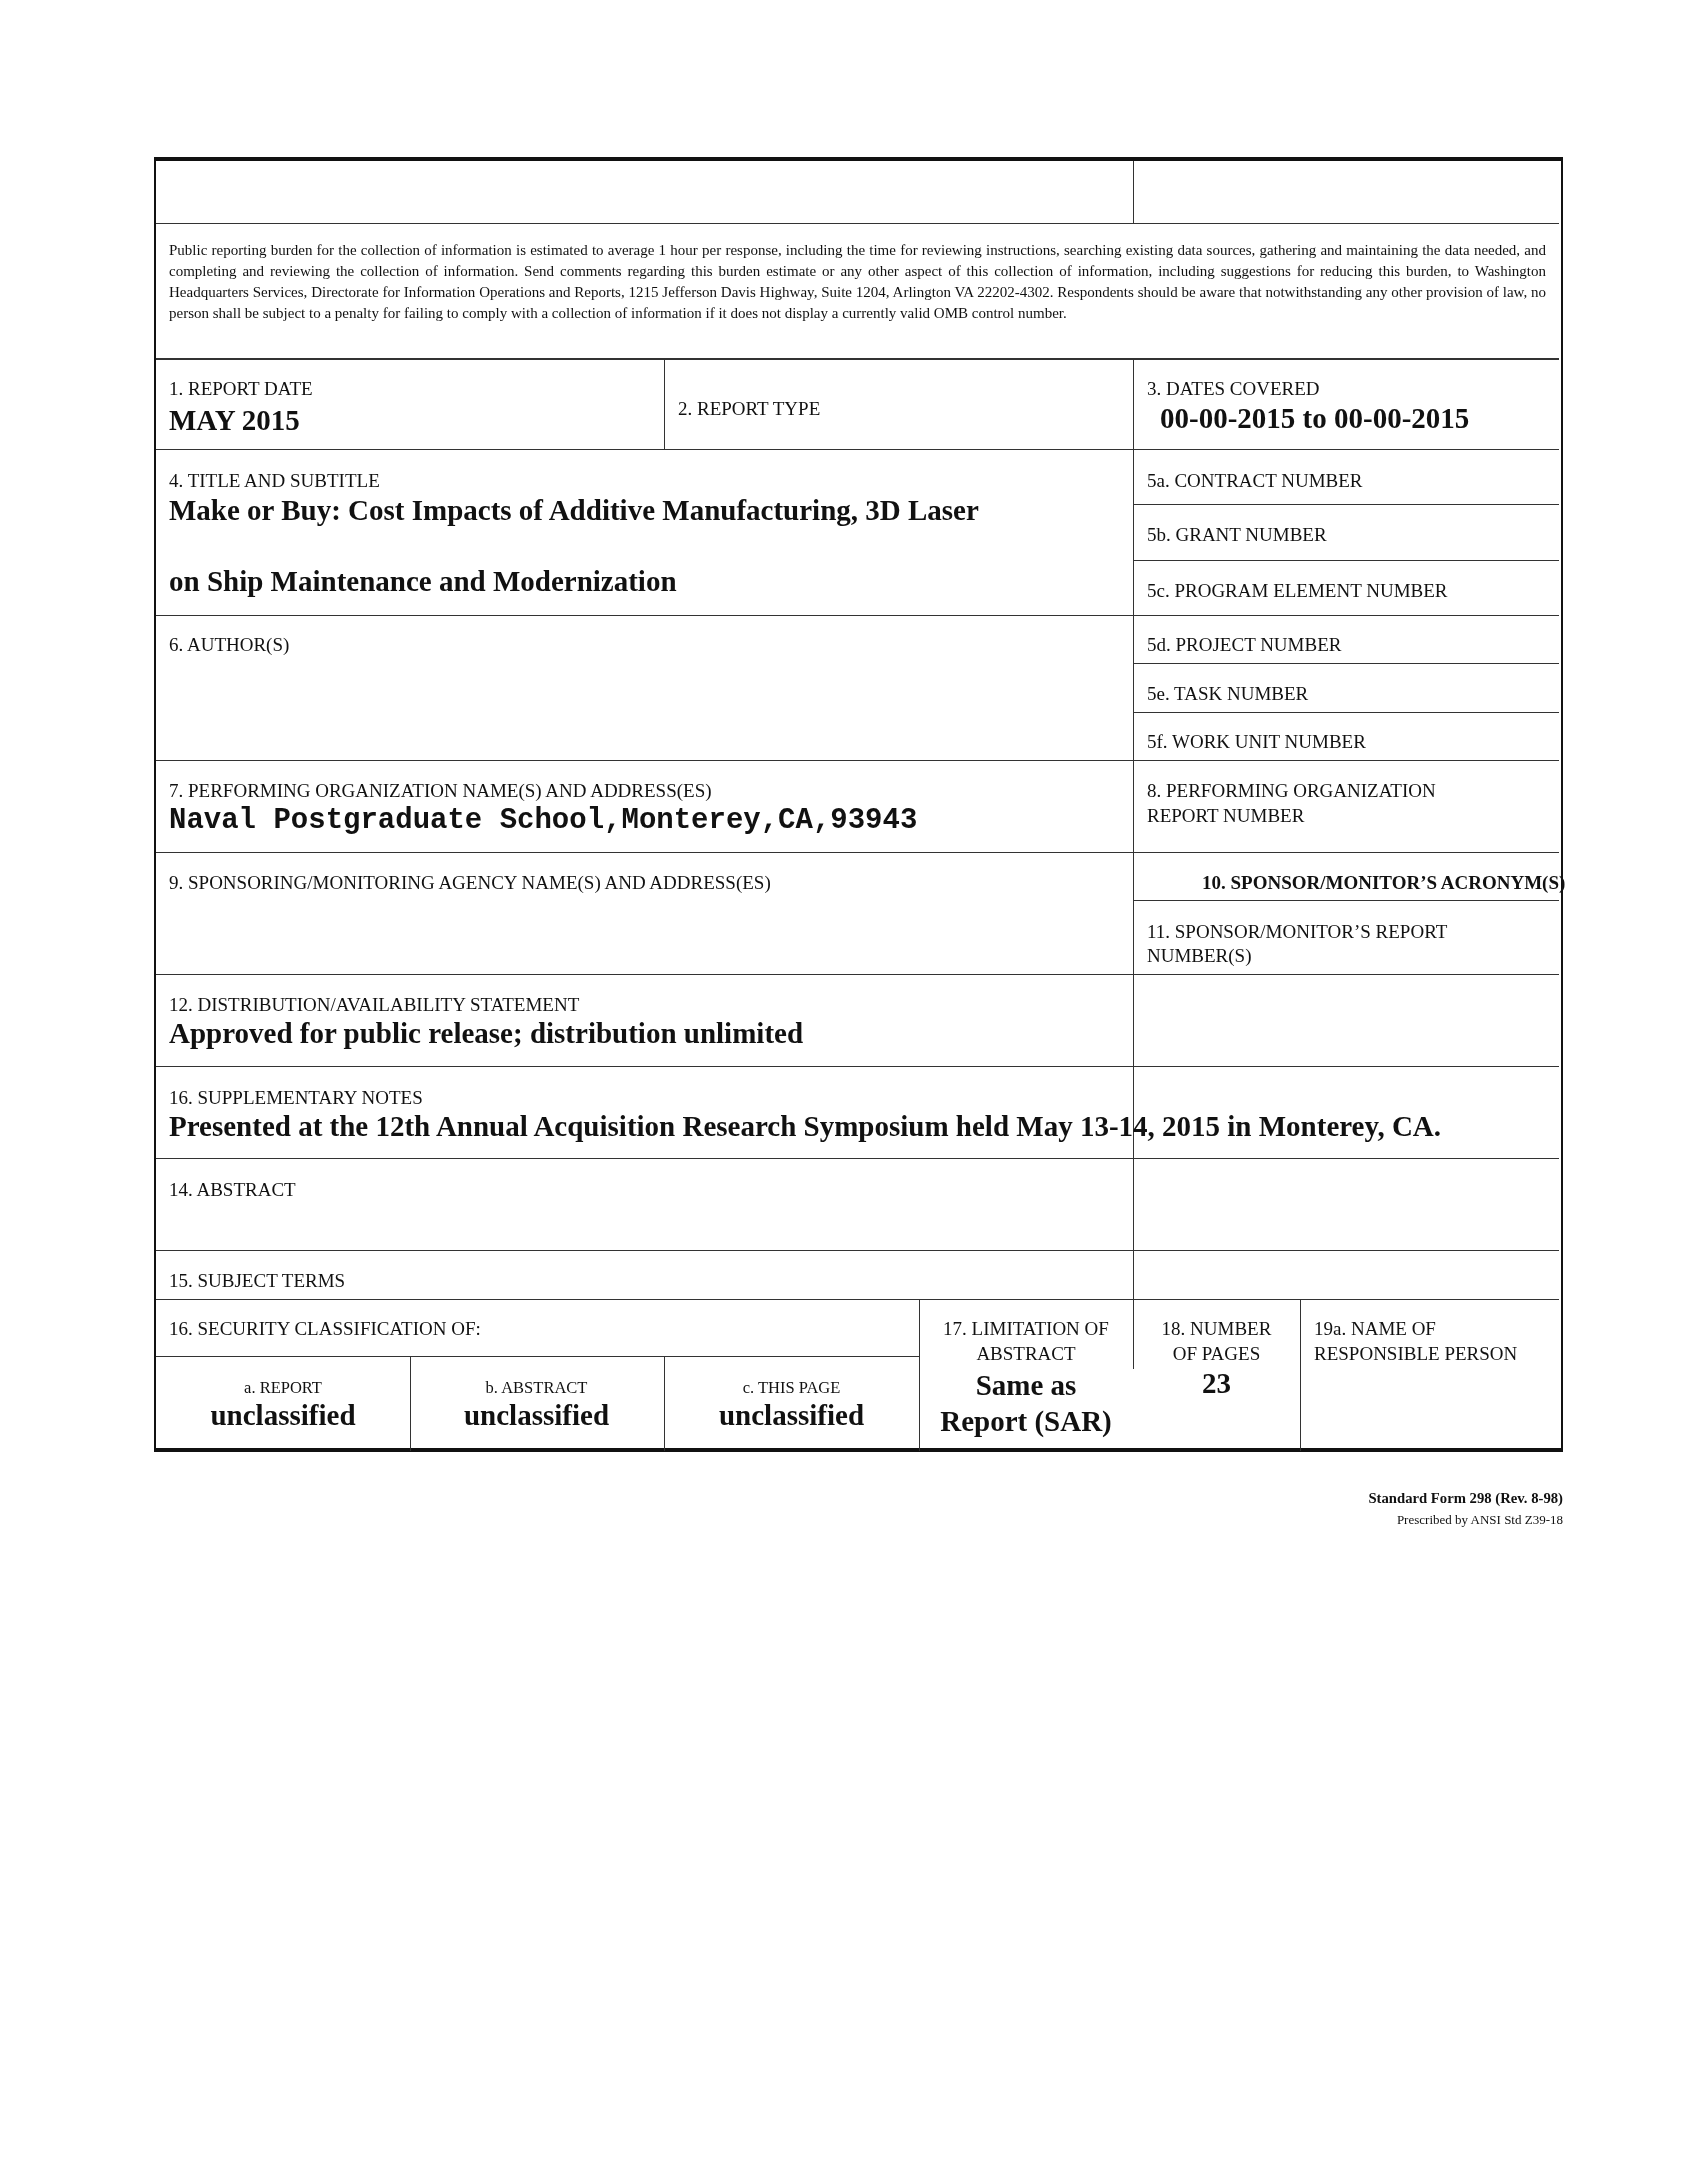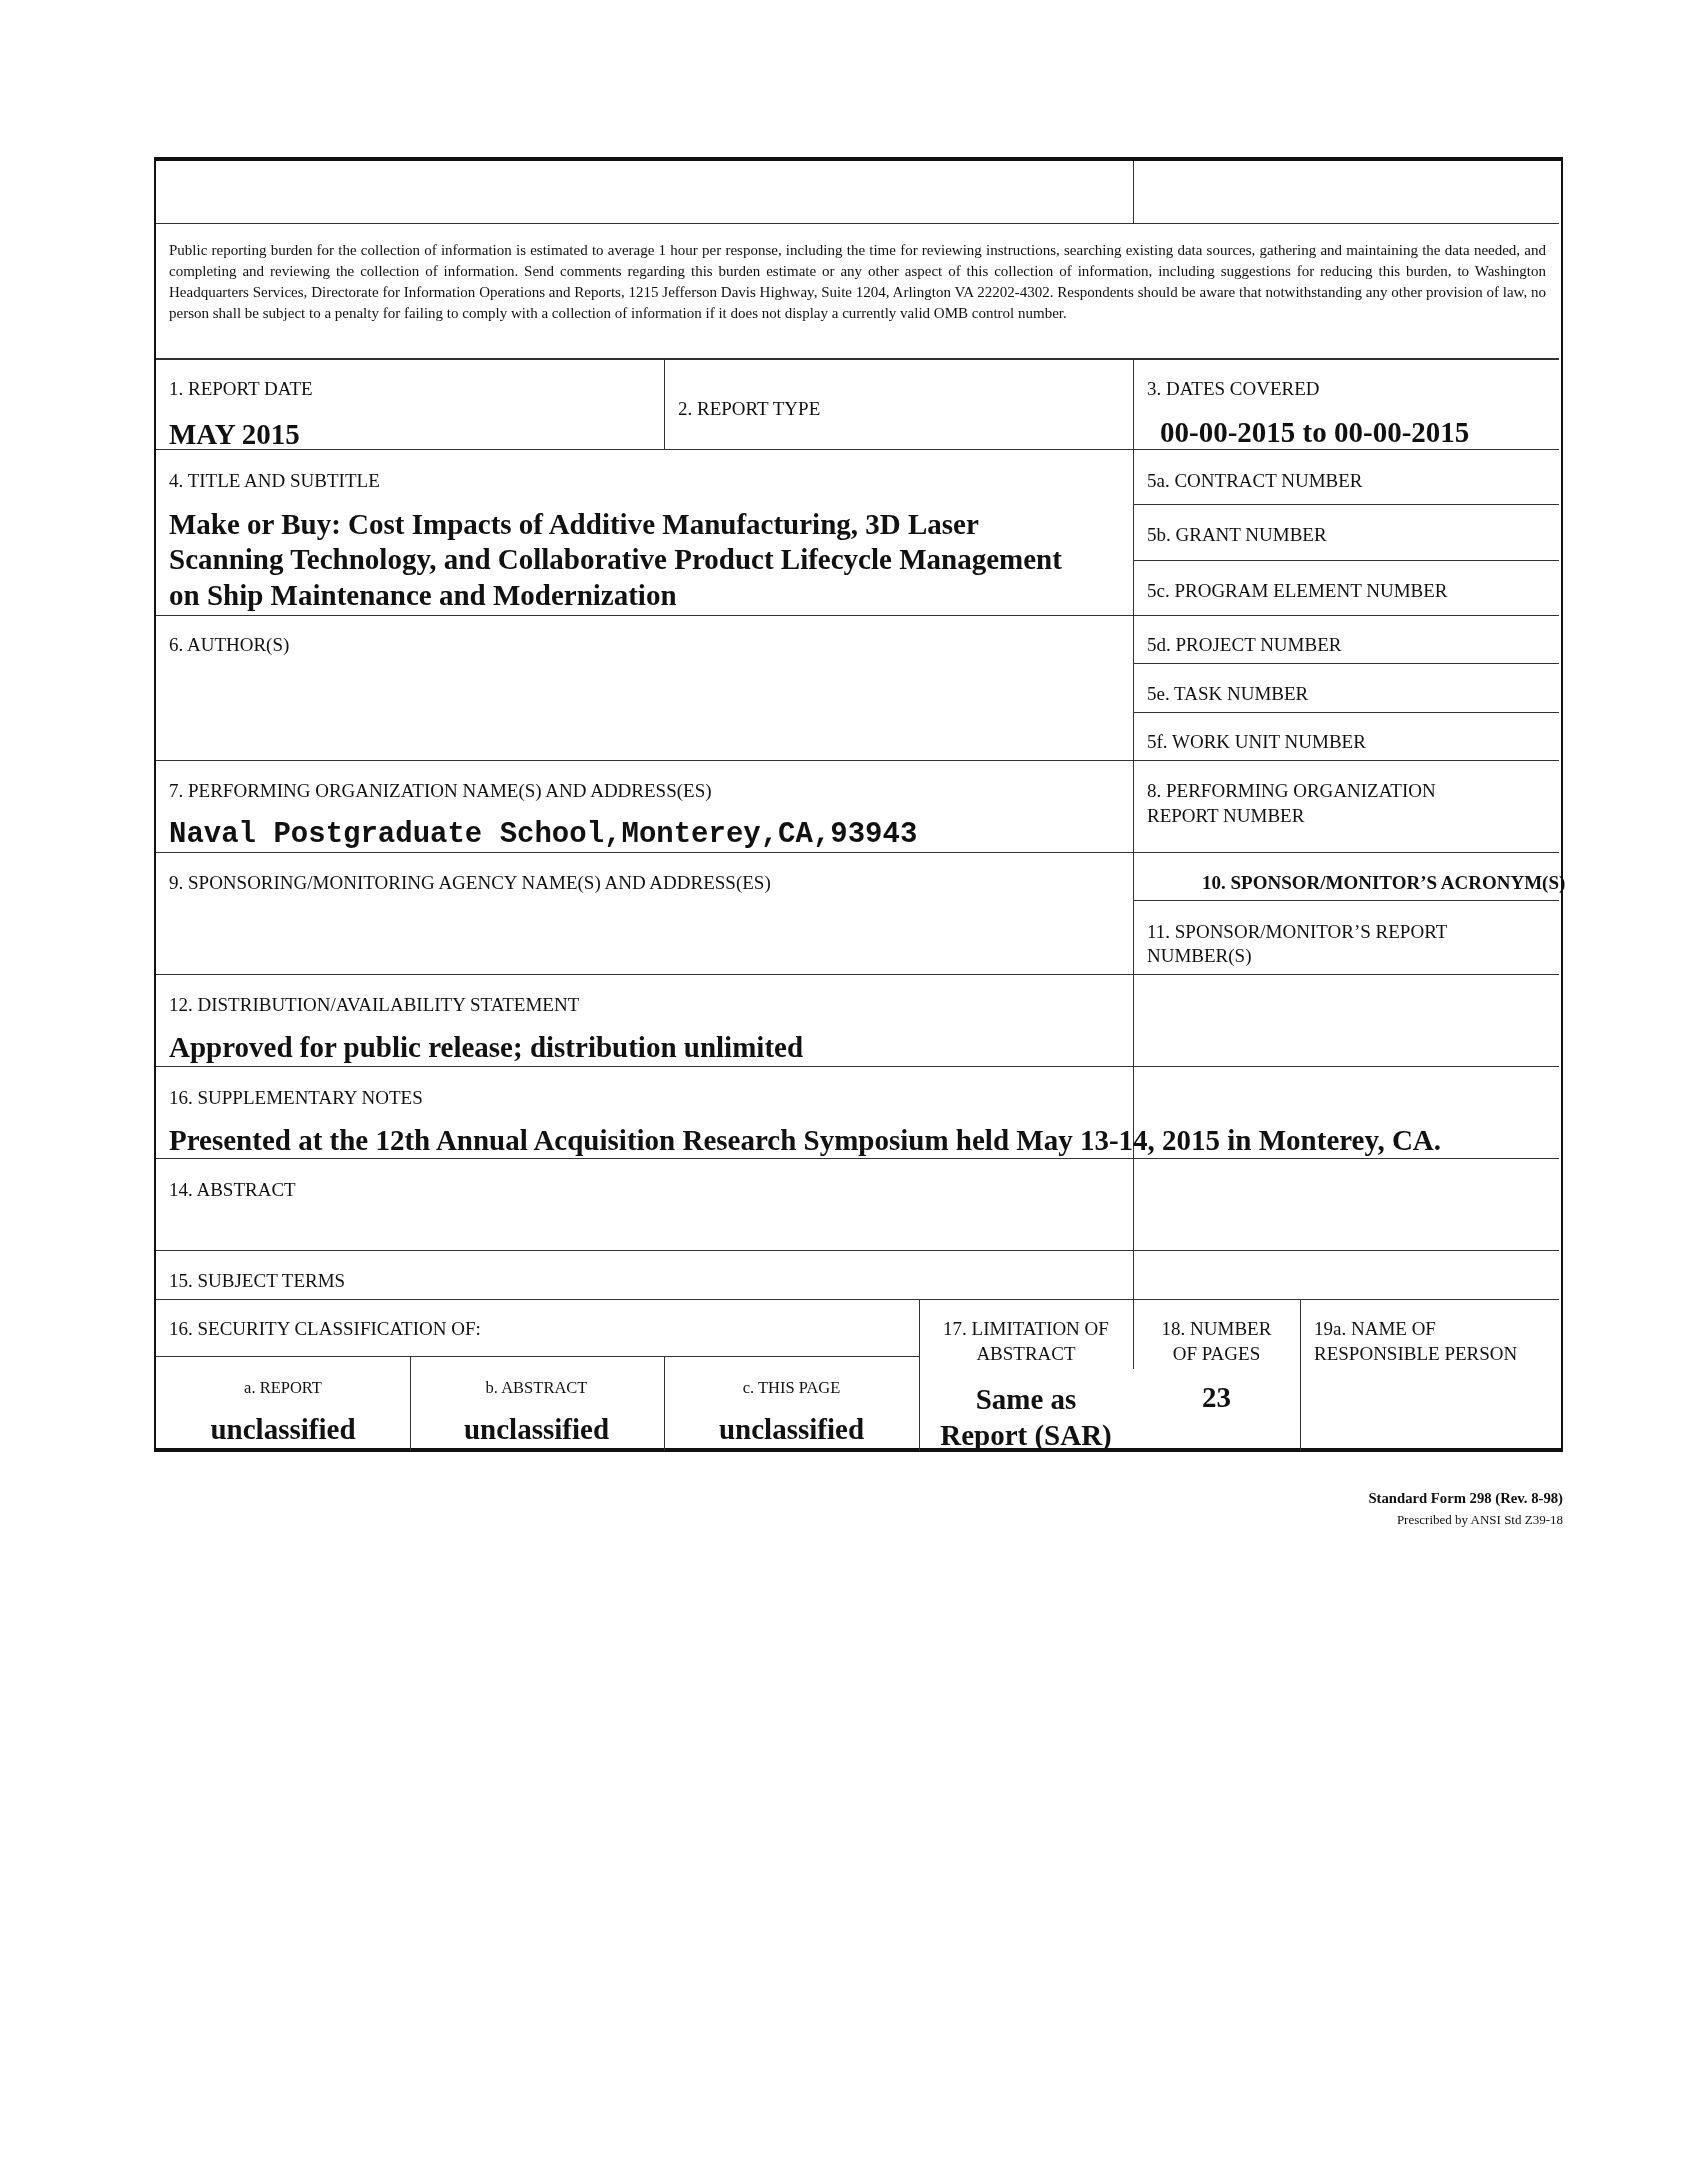--- a/index.html
+++ b/index.html
@@ -2,21 +2,21 @@
 <html style="font-size:14.7px"><head>
 <meta charset="utf-8">
 <style>
   html, body { margin: 0; padding: 0; background: #ffffff; }
   body { width: 1686px; height: 2182px; position: relative; font-family: "Liberation Serif", "DejaVu Serif", serif; color: #111; }
   .abs { position: absolute; box-sizing: border-box; }
   .form { left: 154px; top: 157px; width: 1409px; height: 1295px; border-left: 2.8px solid #111; border-right: 2.8px solid #111; border-top: 4.6px solid #111; border-bottom: 4.6px solid #111; }
   .hline { position: absolute; height: 0; border-top: 1.8px solid #333; }
   .vline { position: absolute; width: 0; border-left: 1.4px solid #333; }
   .lbl { position: absolute; font-size: 19px; line-height: 25px; white-space: nowrap; }
-  .val { position: absolute; font-weight: bold; font-size: 29px; line-height: 37px; white-space: nowrap; margin-top: 14px; }
+  .val { position: absolute; font-weight: bold; font-size: 29px; line-height: 37px; white-space: nowrap; }
   .title-main { position: absolute; font-weight: bold; font-size: 35px; white-space: nowrap; }
   .omb { position: absolute; font-style: italic; font-size: 15.6px; line-height: 20px; text-align: center; }
   .burden { position: absolute; font-size: 15px; line-height: 21px; text-align: justify; }
   .center { text-align: center; }
   .footer1 { position: absolute; right: 123px; top: 1490px; font-weight: bold; font-size: 14.7px; white-space: nowrap; }
   .footer2 { position: absolute; right: 123px; top: 1512px; font-size: 13px; white-space: nowrap; }
 </style>
 </head>
 <body>
 
@@ -33,21 +33,20 @@
   <div class="vline" style="left:508px;top:197px;height:92px;"></div>
   <div class="lbl" style="left:522px;top:235px;">2. REPORT TYPE</div>
   <div class="abs" style="left:522px;top:259px;"></div>
   <div class="vline" style="left:977px;top:197px;height:1011px;"></div>
   <div class="lbl" style="left:991px;top:215px;">3. DATES COVERED</div>
   <div class="val" style="left:1004px;top:239px;">00-00-2015 to 00-00-2015</div>
   <div class="hline" style="left:0;top:288px;width:1403px;"></div>
 
   <div class="lbl" style="left:13px;top:307px;">4. TITLE AND SUBTITLE</div>
   <div class="val" style="left:13px;top:331px;">Make or Buy: Cost Impacts of Additive Manufacturing, 3D Laser</div>
-  <div class="val" style="left:13px;top:366px;">Scanning Technology, and Collaborative Product Lifecycle Management</div>
   <div class="val" style="left:13px;top:402px;">on Ship Maintenance and Modernization</div>
   <div class="lbl" style="left:991px;top:307px;">5a. CONTRACT NUMBER</div>
   <div class="hline" style="left:977px;top:343px;width:426px;"></div>
   <div class="lbl" style="left:991px;top:361px;">5b. GRANT NUMBER</div>
   <div class="hline" style="left:977px;top:399px;width:426px;"></div>
   <div class="lbl" style="left:991px;top:417px;">5c. PROGRAM ELEMENT NUMBER</div>
   <div class="hline" style="left:0;top:454px;width:1403px;"></div>
 
   <div class="lbl" style="left:13px;top:471px;">6. AUTHOR(S)</div>
   <div class="lbl" style="left:991px;top:471px;">5d. PROJECT NUMBER</div>

